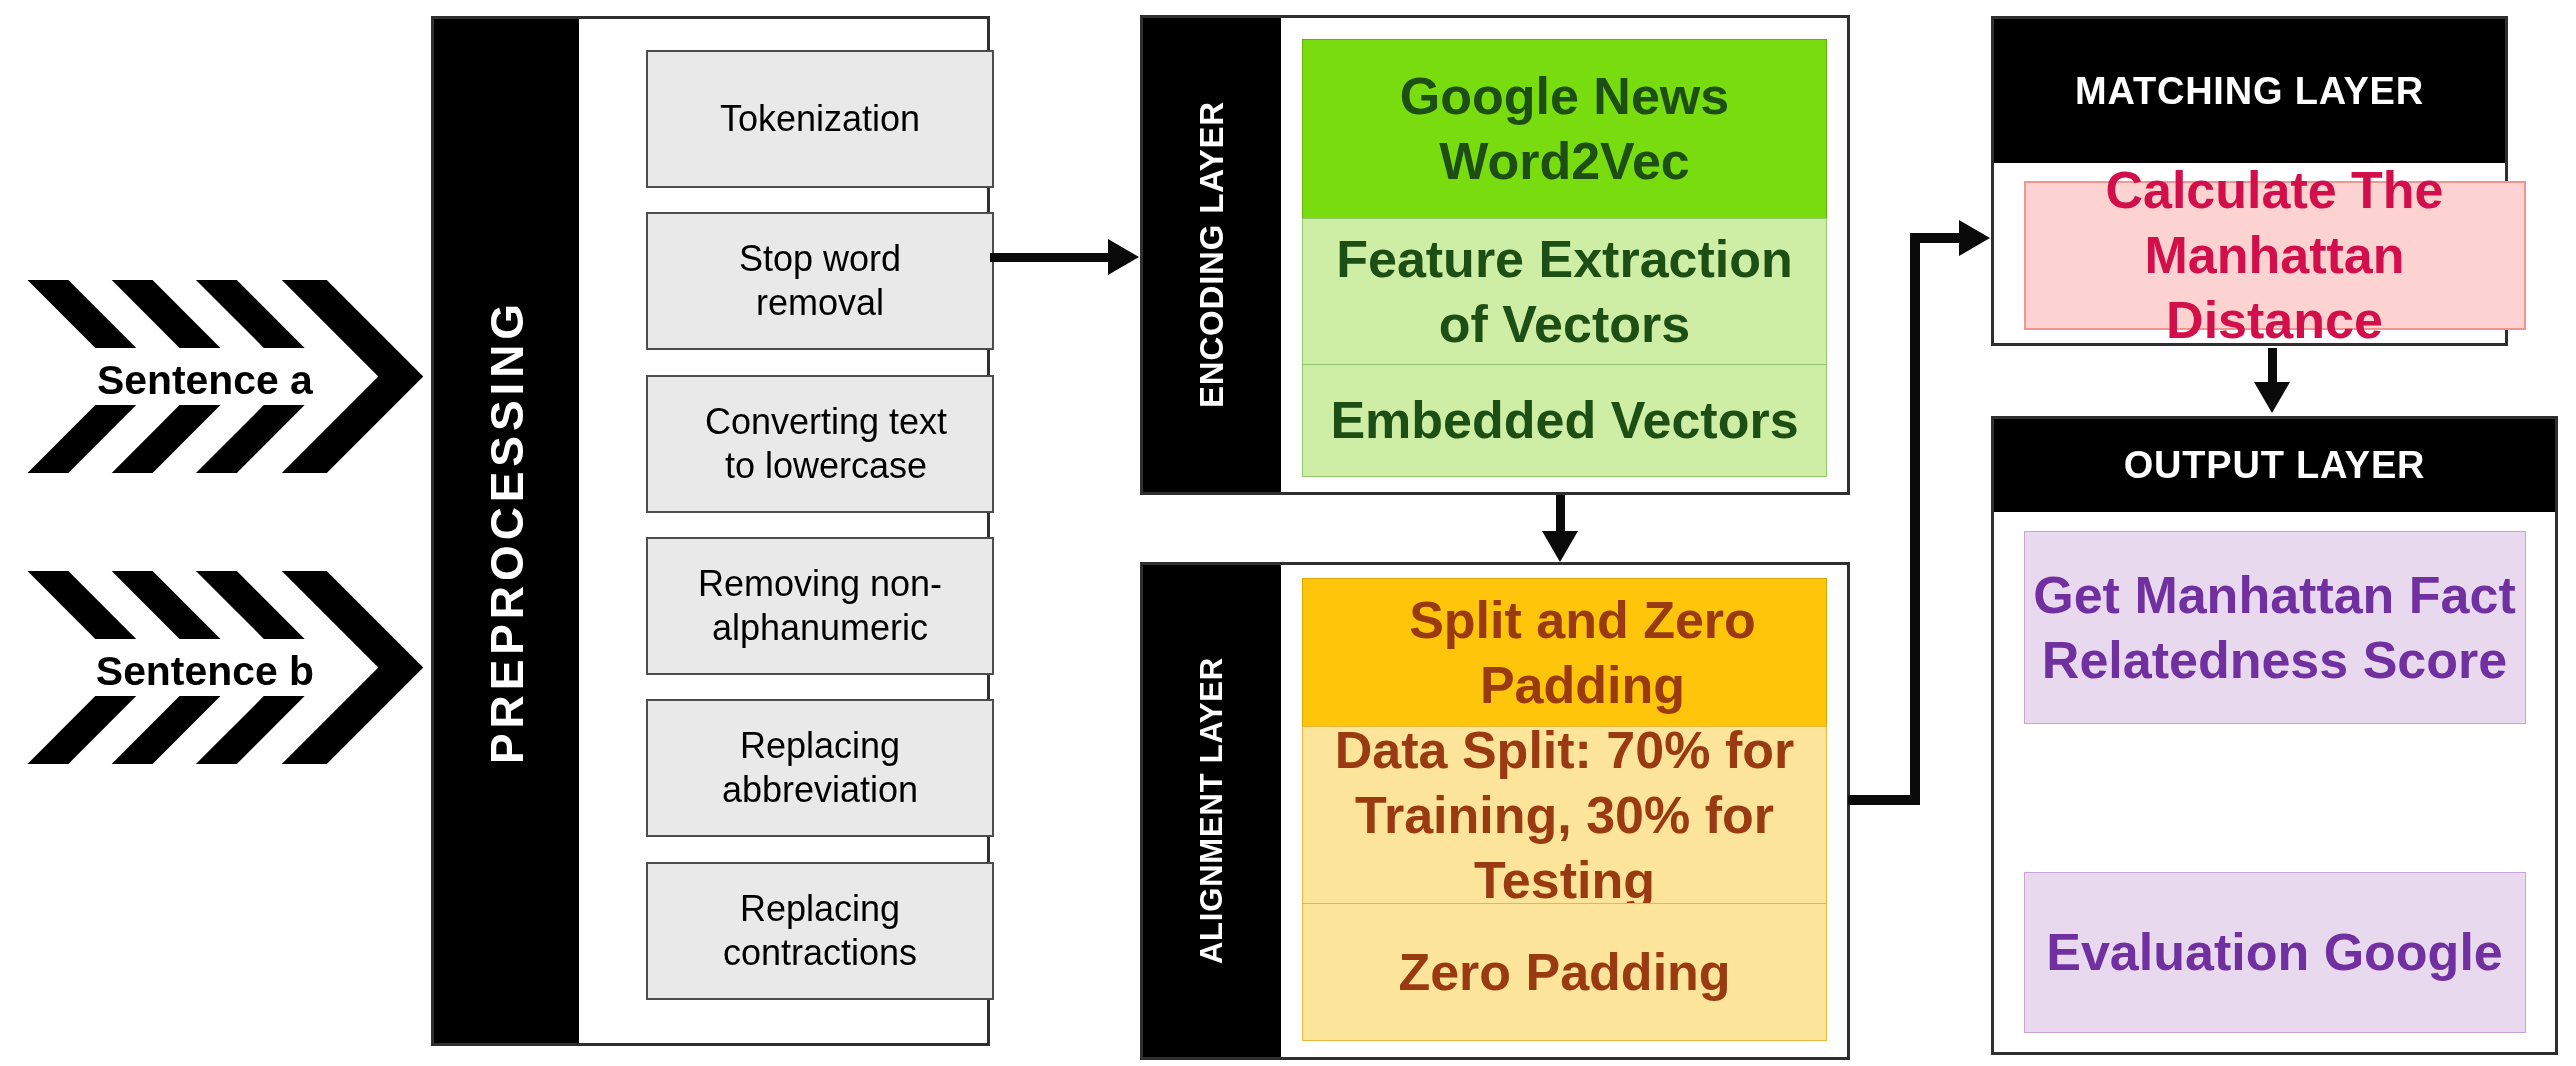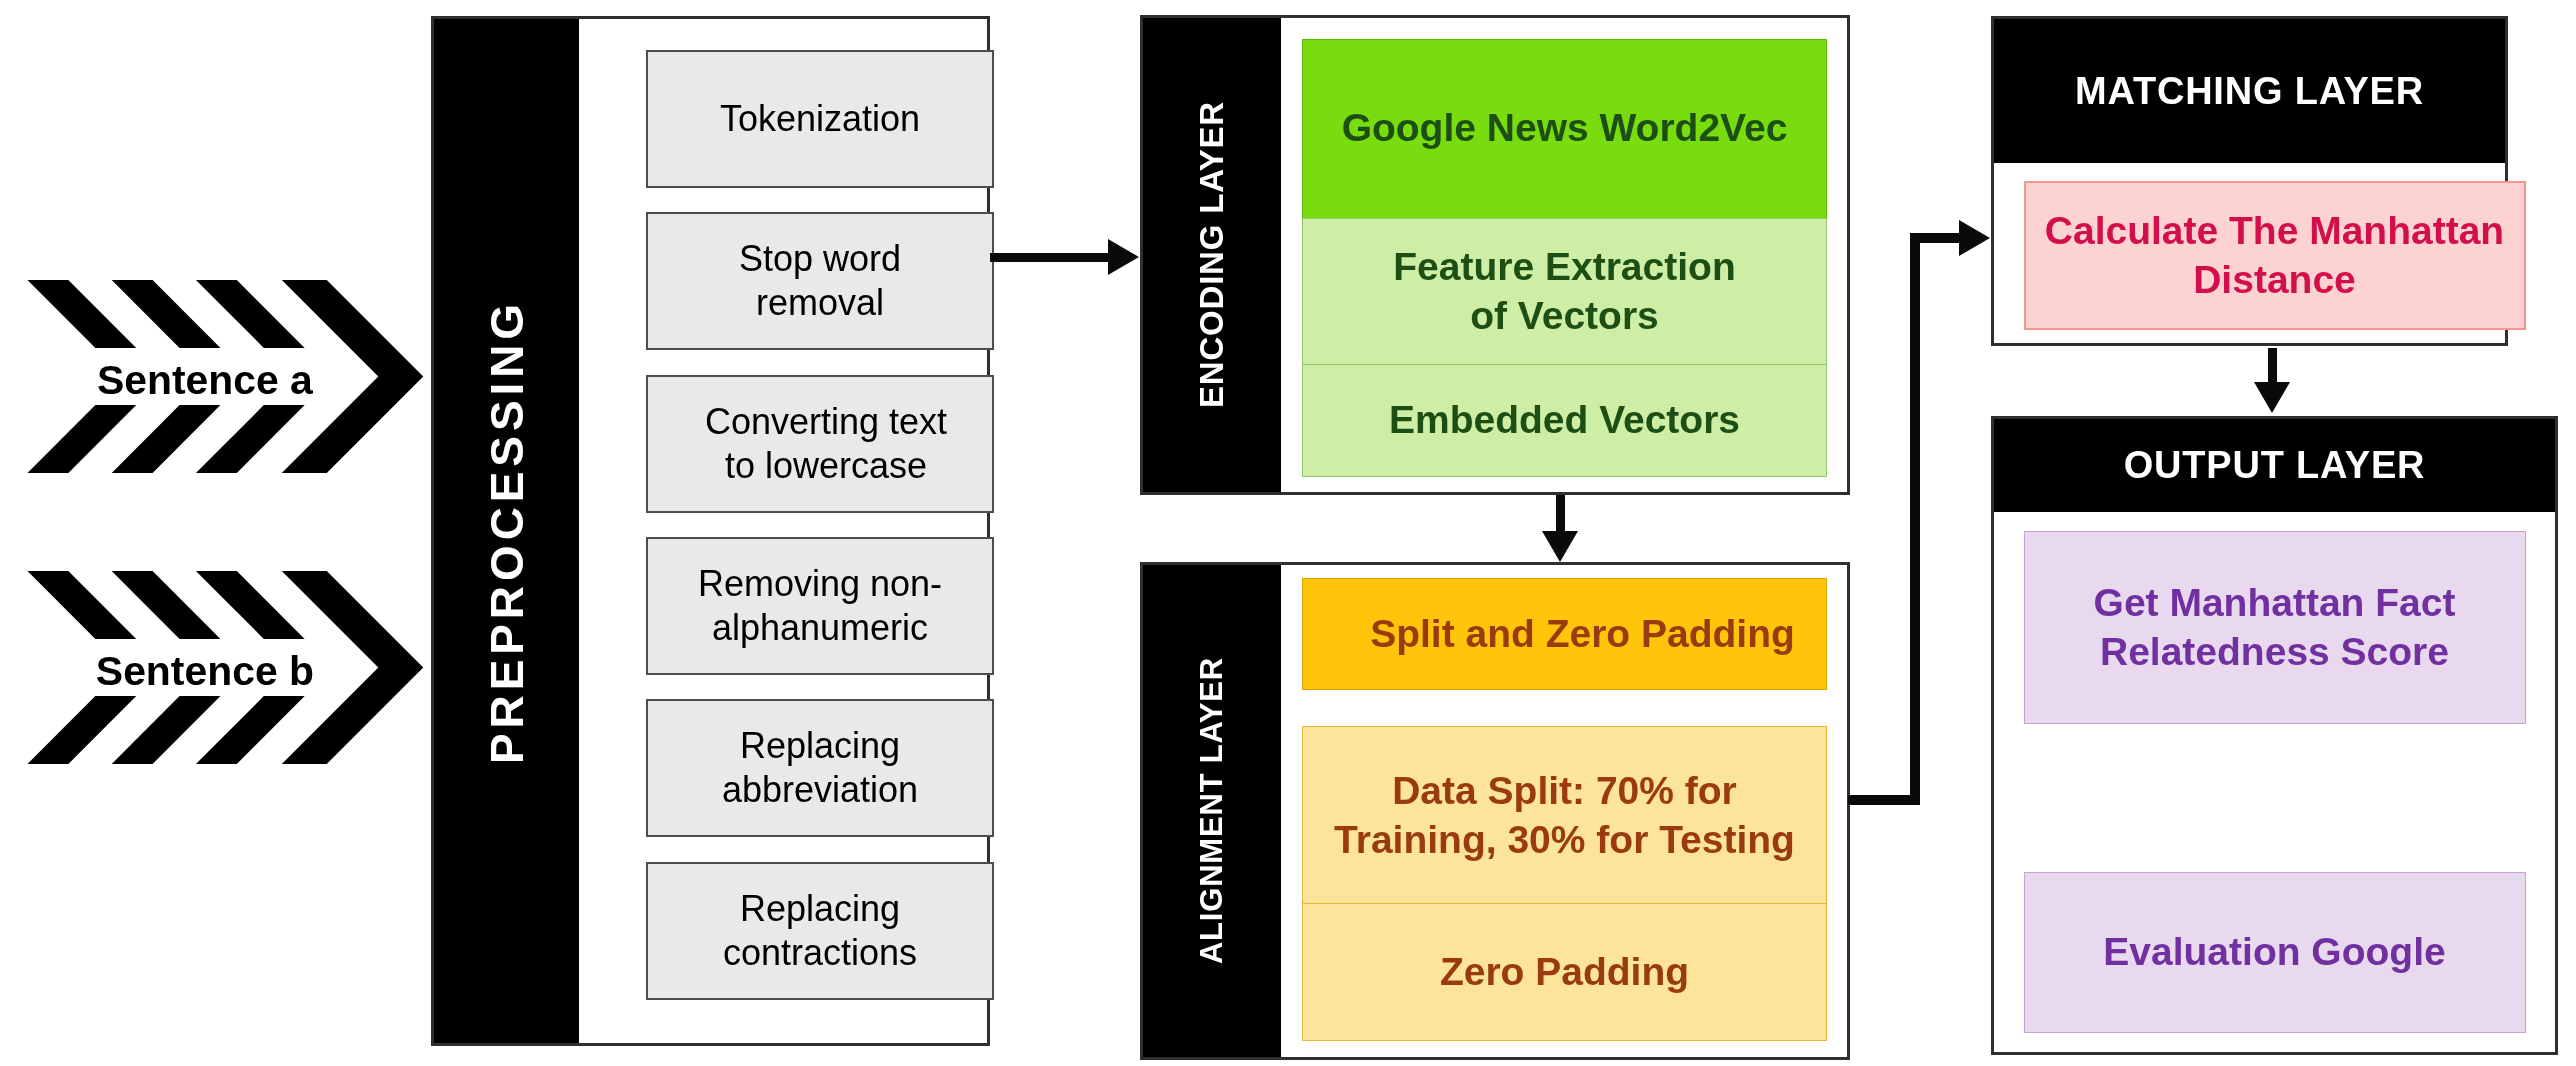--- a/index.html
+++ b/index.html
@@ -25,21 +25,21 @@
   .htext{color:#ffffff;font-weight:bold;font-size:38px;letter-spacing:0.8px;}
   .step{
     position:absolute;left:174px;width:348px;height:138px;
     background:var(--step-gray);border:2.5px solid #4d4d4d;box-sizing:border-box;
     display:flex;align-items:center;justify-content:center;text-align:center;
     font-weight:normal;font-size:36px;line-height:1.22;color:#000000;white-space:pre-line;margin-left:38px;
   }
   .cell{
     position:absolute;box-sizing:border-box;
     display:flex;align-items:center;justify-content:center;text-align:center;
-    font-weight:bold;font-size:39px;line-height:1.25;white-space:pre-line;
+    font-weight:bold;font-size:52px;line-height:1.25;white-space:pre-line;
   }
   .enc-c1{background:var(--bright-green);border:1.6px solid #5fb506;color:var(--dark-green-text);}
   .enc-c23{background:var(--light-green);border:1.6px solid #93c96b;color:var(--dark-green-text);}
   .aln-c1{background:var(--amber);border:1.6px solid #dca500;color:var(--brown-text);}
   .aln-c23{background:var(--light-yellow);border:1.6px solid #e8b83c;color:var(--brown-text);}
   .match-cell{background:var(--pink);border:2.5px solid var(--pink-border);color:var(--crimson-text);}
   .out-cell{background:var(--lavender);border:1.6px solid var(--lavender-border);color:var(--purple-text);}
   .shaft{position:absolute;background:#0a0a0a;}
   .head-right{position:absolute;width:0;height:0;border-top:18px solid transparent;
     border-bottom:18px solid transparent;border-left:31px solid #0a0a0a;}
@@ -104,21 +104,21 @@
     <div class="cell enc-c23" style="left:159px;top:346px;width:525px;height:113px;text-align:right;">Embedded Vectors</div>
   </div>
 
   <div class="shaft" style="left:1556px;top:495px;width:9px;height:38px;"></div>
   <div class="head-down" style="left:1542px;top:531px;"></div>
 
   <div class="panel" style="left:1140px;top:562px;width:710px;height:498px;">
     <div class="vband" style="width:138px;">
       <div class="vtext" style="font-size:31px;letter-spacing:0.8px;">ALIGNMENT LAYER</div>
     </div>
-    <div class="cell aln-c1" style="left:159px;top:13px;width:525px;height:112px;padding-left:36px;">Split and Zero Padding</div>
+    <div class="cell aln-c1" style="left:159px;top:13px;width:525px;height:149px;padding-left:36px;">Split and Zero Padding</div>
     <div class="cell aln-c23" style="left:159px;top:161px;width:525px;height:179px;">Data Split: 70% for
 Training, 30% for Testing</div>
     <div class="cell aln-c23" style="left:159px;top:338px;width:525px;height:138px;">Zero Padding</div>
   </div>
 
   <div class="shaft" style="left:1848px;top:795px;width:72px;height:9.8px;"></div>
   <div class="shaft" style="left:1910px;top:233px;width:9.8px;height:572px;"></div>
   <div class="shaft" style="left:1920px;top:233px;width:41px;height:9.8px;"></div>
   <div class="head-right" style="left:1959px;top:220px;"></div>
 

